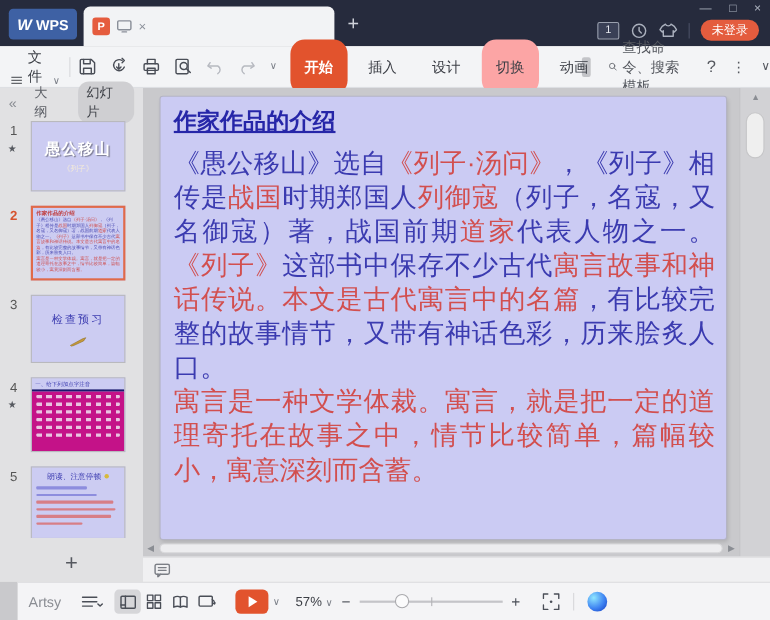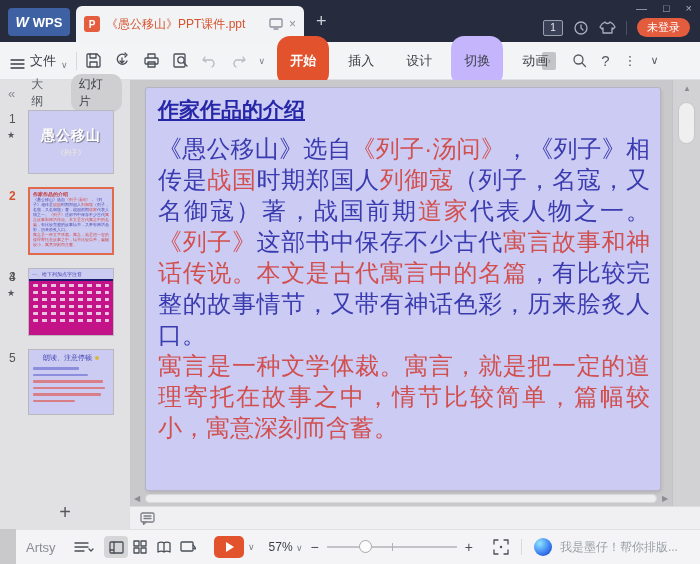--- a/index.html
+++ b/index.html
@@ -34,21 +34,21 @@
     border-bottom:1px solid #dddfe3; display:flex; align-items:center; }
   .file-menu { display:flex; align-items:flex-end; gap:5px; margin-left:10px; color:#3b3e45; cursor:pointer; }
   .vsep { width:1px; height:18px; background:#d7d9dd; margin:0 8px; }
   .qbar { display:flex; align-items:center; gap:12px; }
   .qbar .ic { width:17px; height:17px; color:#4a4e57; cursor:pointer; }
   .qbar .ic.dim { color:#b6b9c0; }
   .dd-mini { color:#7a7e87; font-size:9px; cursor:pointer; }
   .tabs { display:flex; align-items:center; gap:6px; margin-left:12px; }
   .rtab { padding:16px 13px; border-radius:13px; color:#3b3e45; font-size:13px; cursor:pointer; white-space:nowrap; position:relative;font-family:Liberation Mono, monospace; }
   .rtab.active { background:#e2532d; color:#fff; font-weight:bold; }
-  .rtab.hover { background:#c4b5fd; }
+  .rtab.hover { background:#fca5a5; }
   .rtab.clipped { padding-right:2px; max-width:42px; overflow:hidden; }
   .clip-chip { width:14px; height:18px; background:#c3c4c8; border-radius:2px; color:#7d7f85; font-size:9px;
     display:flex; align-items:center; justify-content:center; margin-left:-8px; }
   .ribbon-search { display:flex; align-items:center; gap:5px; margin-left:16px; color:#55585f; cursor:text; }
   .ribbon-right { display:flex; align-items:center; gap:14px; margin-left:14px; color:#55585f; }
   .ribbon-right span { cursor:pointer; }
 
   
   .sidebar { position:absolute; top:80px; left:0; width:130px; height:449px; background:#e1e1e3; }
   .sb-head { height:26px; display:flex; align-items:center; gap:8px; padding:0 8px; }
@@ -143,21 +143,20 @@
 
 <div id="app">
 
   <div class="titlebar">
     <div class="wps-logo">
       <span class="wmark">W</span>
       <span>WPS</span>
     </div>
     <div class="doc-tab">
       <span class="ppt-ico">P</span>
-      <span class="doc-title">《愚公移山》PPT课件.ppt</span>
       <svg class="monitor-svg" viewBox="0 0 14 12">
         <rect x="1" y="1" width="12" height="8" rx="1" class="ic-stroke" style="stroke:#8a8f99"></rect>
         <line x1="5" y1="11" x2="9" y2="11" class="ic-stroke" style="stroke:#8a8f99"></line>
       </svg>
       <span class="tab-ico">×</span>
     </div>
     <span class="newtab">+</span>
     <div class="win-controls">
       <span>—</span>
       <span>□</span>
@@ -221,20 +220,21 @@
         <span class="rtab">设计</span>
         <span class="rtab hover">切换</span>
         <span class="rtab clipped">动画</span>
       </div>
     <span class="clip-chip">›</span>
     <div class="ribbon-search">
       <svg width="15" height="15" viewBox="0 0 15 15">
         <circle cx="6.5" cy="6.5" r="4.5" class="ic-stroke"></circle>
         <path d="M10 10l3.5 3.5" class="ic-stroke"></path>
       </svg>
+      <span>查找命令、搜索模板</span>
     </div>
     <div class="ribbon-right">
       <span style="font-size:15px;">?</span>
       <span>⋮</span>
       <span style="font-size:11px;">∨</span>
     </div>
   </div>
 
   <div class="sidebar">
     <div class="sb-head">
@@ -259,20 +259,26 @@
           <div class="mini-title">作家作品的介绍</div>
           <div class="mini-body">
               <p><span class="seg-b">《愚公移山》选自</span><span class="seg-r">《列子·汤问》</span><span class="seg-b">，《列子》相传是</span><span class="seg-r">战国</span><span class="seg-b">时期郑国人</span><span class="seg-r">列御寇</span><span class="seg-b">（列子，名寇，又名御寇）著，战国前期</span><span class="seg-r">道家</span><span class="seg-b">代表人物之一。</span><span class="seg-r">《列子》</span><span class="seg-b">这部书中保存不少古代</span><span class="seg-r">寓言故事和神话传说。本文是古代寓言中的名篇</span><span class="seg-b">，有比较完整的故事情节，又带有神话色彩，历来脍炙人口。</span></p>
               <p><span class="seg-r">寓言是一种文学体裁。寓言，就是把一定的道理寄托在故事之中，情节比较简单，篇幅较小，寓意深刻而含蓄。</span></p>
             </div>
         </div>
       </div>
 
       <div class="thumb-row">
         <span class="t-num">3</span>
+        <div class="thumb thumb3">
+          <span class="t3title">检查预习</span>
+          <svg class="pencil" viewBox="0 0 16 9">
+            <path d="M1 8 L12 2 L15 1 L13 4 L2 9 Z" fill="#c79a3a" stroke="#8a6a20" stroke-width=".5"></path>
+          </svg>
+        </div>
       </div>
 
       <div class="thumb-row">
         <span class="t-num">4</span>
         <span class="t-star">★</span>
         <div class="thumb thumb4">
           <div class="t4-strip">一、给下列加点字注音</div>
           <div class="t4-body">
             <div class="t4-line"></div>
               <div class="t4-line"></div>
@@ -377,16 +383,15 @@
     </div>
     <span class="zoom-plus">+</span>
 
     <svg class="fit-ic" width="16" height="16" viewBox="0 0 16 16">
       <path d="M1 5V1h4M11 1h4v4M15 11v4h-4M5 15H1v-4" class="ic-stroke"></path>
       <circle cx="8" cy="8" r="1.2" fill="currentColor"></circle>
     </svg>
 
     <span class="stat-sep"></span>
     <span class="sphere"></span>
-    <span class="assist-text">我是墨仔！帮你排版...</span>
   </div>
 
 </div>
 
 </body></html>

